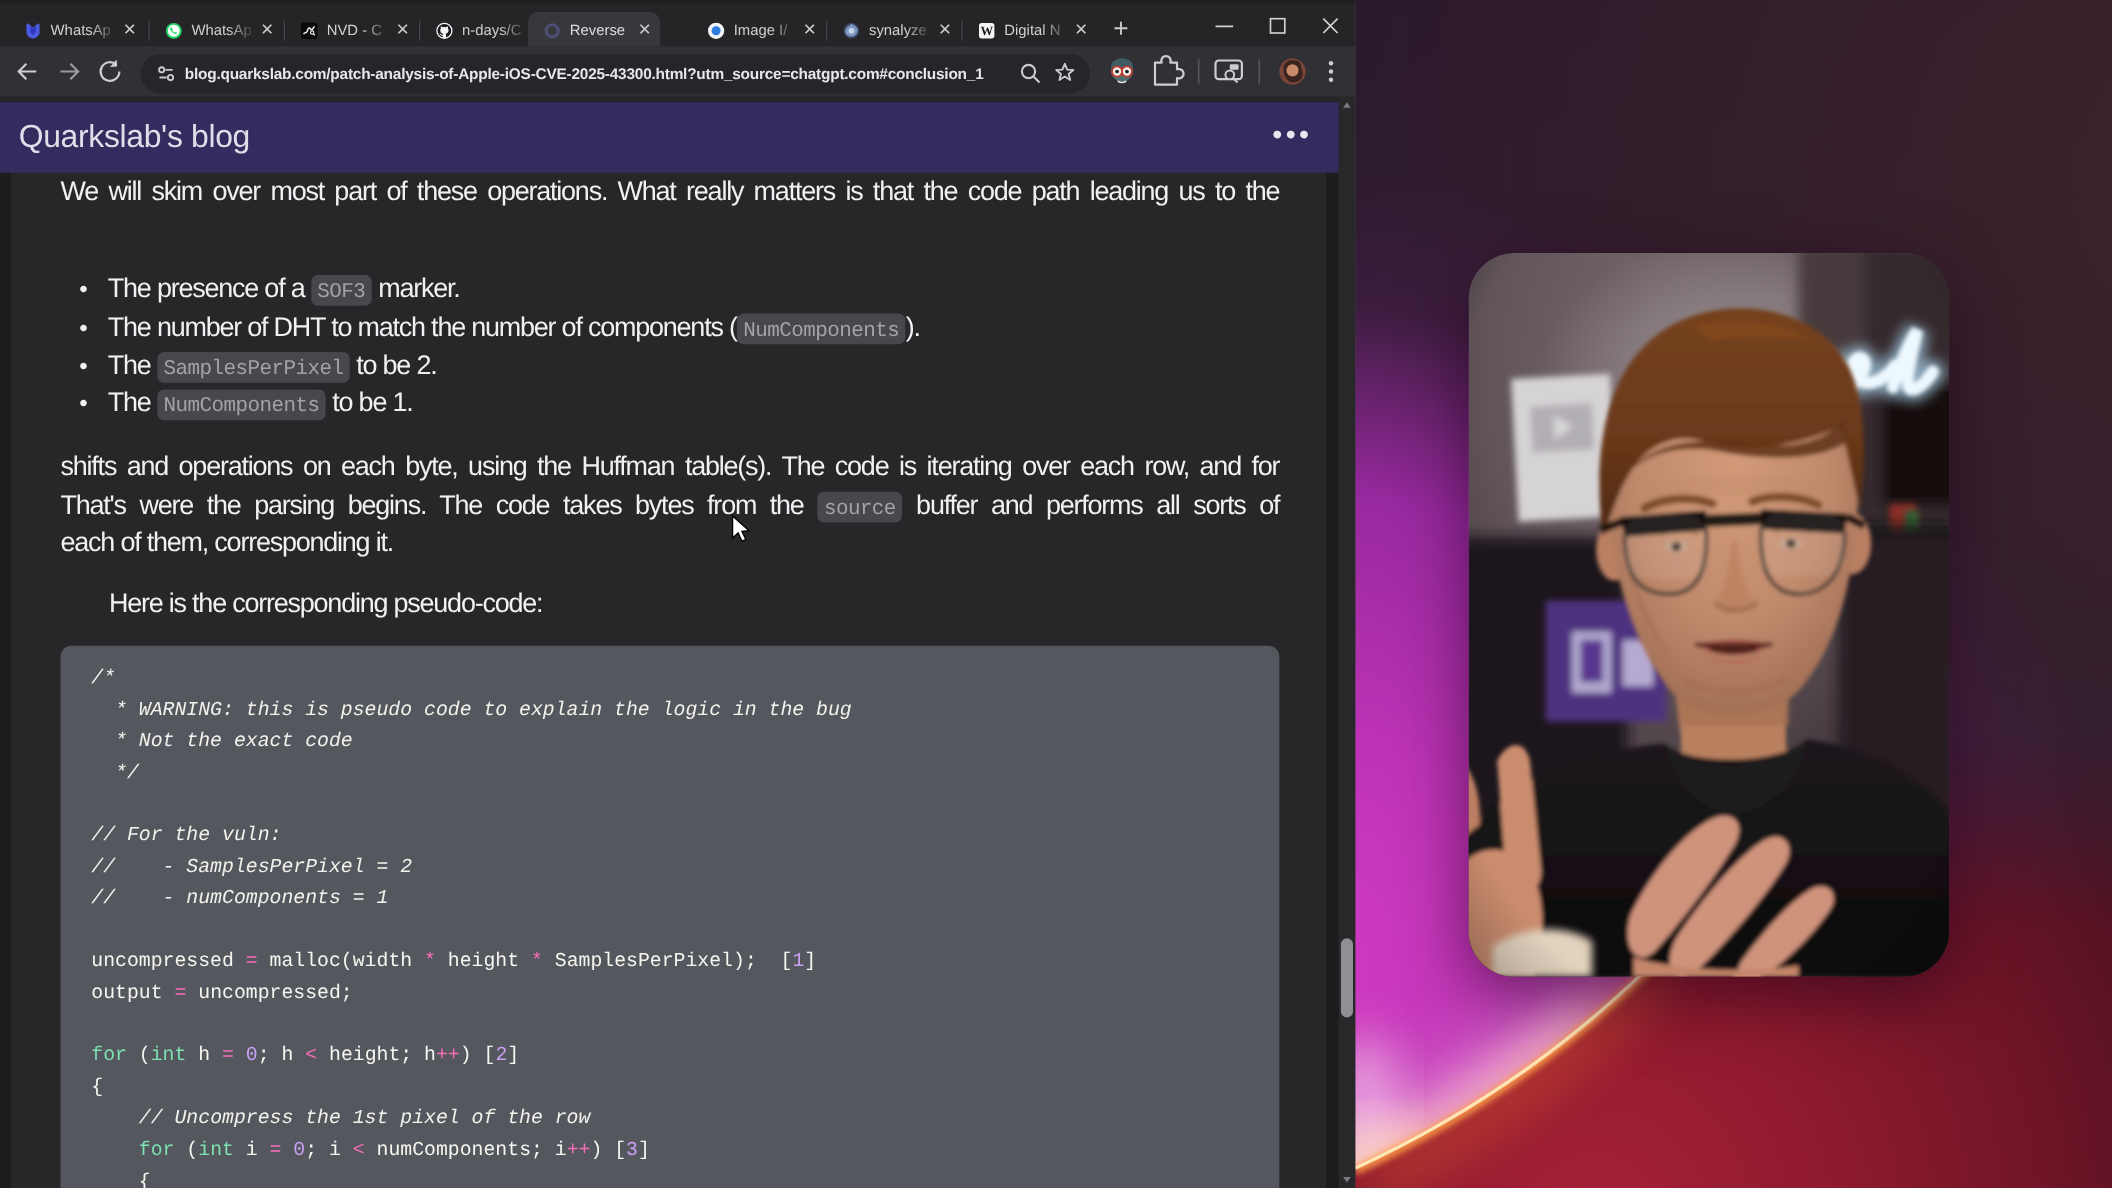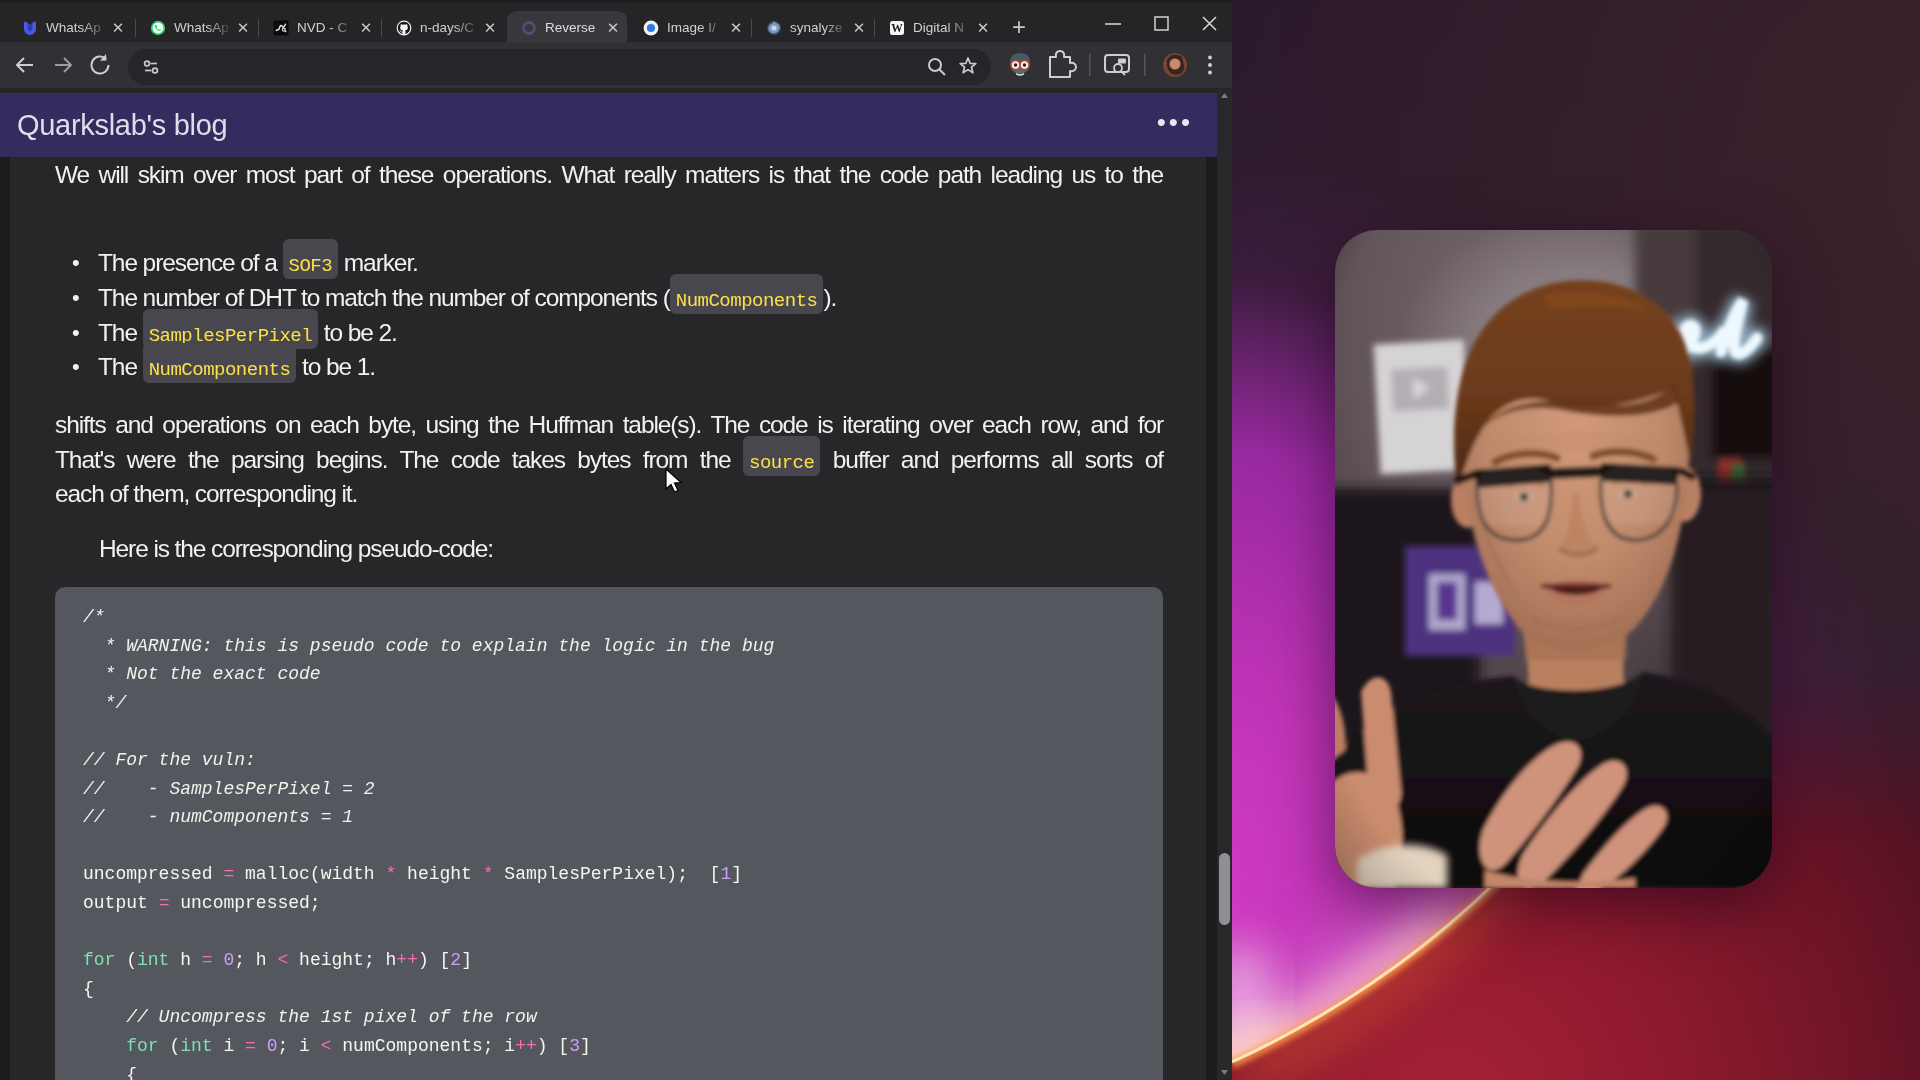--- a/index.html
+++ b/index.html
@@ -47,21 +47,21 @@
   .rightgut { position:absolute; left:1206px; top:69px; width:11px; height:923px; background:#1c1c1e; }
 
   
   #scroll { position:absolute; left:1217px; top:0; width:15px; height:992px; background:#28282b; }
   #scroll .thumb { position:absolute; left:2px; top:765px; width:11px; height:72px; background:#8f9094; border-radius:6px; }
 
   
   .para { position:absolute; left:55px; width:1108px; color:#f1f1f3; font-size:24.5px; letter-spacing:-1.1px; line-height:34.6px; }
   .jline { text-align:justify; height:34.6px; }
   .jline::after { content:""; display:inline-block; width:100%; }
-  code.ic { font-family:"Liberation Mono", monospace; font-size:19px; letter-spacing:-0.5px; color:#fde047; background:#47474d; border-radius:6px; padding:16px 6px 2px; }
+  code.ic { font-family:"Liberation Mono", monospace; font-size:19px; letter-spacing:-0.5px; color:#a3a3a3; background:#47474d; border-radius:6px; padding:4px 6px 2px; }
   ul.blist { position:absolute; left:70px; width:1088px; color:#f1f1f3; font-size:24.5px; letter-spacing:-1.1px; list-style:none; }
   ul.blist li { height:34.8px; line-height:34.8px; position:relative; padding-left:28px; }
   ul.blist li::before { content:"•"; position:absolute; left:2px; top:0; font-size:22px; }
 
   
   #codeblock { position:absolute; left:55px; top:499px; width:1108px; height:500px; background:#54575d; border-radius:10px 10px 0 0; overflow:hidden; }
   #codeblock pre { font-family:"Liberation Mono", monospace; font-size:18px; line-height:28.6px; color:#f6f6f0; margin:16px 0 0 28px; }
   .cm { font-style:italic; color:#f2f2ec; }
   .kw { color:#7ce0b0; font-weight:normal; }
   .op { color:#f56eb8; }
@@ -160,21 +160,21 @@
     <div class="tabsep" style="left:381px;"></div>
     <div class="tab" style="left:382px; width:122px;">
       <svg class="favi" viewBox="0 0 16 16">
           <circle cx="8" cy="8" r="7.4" fill="#f4f4f4"></circle>
           <path d="M8 1.8 C4.6 1.8 1.8 4.6 1.8 8 C1.8 10.8 3.6 13.1 6.1 13.9 C6.4 14 6.5 13.8 6.5 13.6 L6.5 12.4 C4.8 12.8 4.4 11.6 4.4 11.6 C4.1 10.9 3.7 10.7 3.7 10.7 C3.1 10.3 3.7 10.3 3.7 10.3 C4.4 10.3 4.7 11 4.7 11 C5.3 12 6.3 11.7 6.6 11.5 C6.6 11.1 6.8 10.8 7 10.6 C5.6 10.4 4.2 9.9 4.2 7.5 C4.2 6.8 4.4 6.3 4.8 5.8 C4.7 5.7 4.5 5 4.9 4.2 C4.9 4.2 5.4 4 6.5 4.8 C7 4.6 7.5 4.6 8 4.6 C8.5 4.6 9 4.6 9.5 4.8 C10.6 4 11.1 4.2 11.1 4.2 C11.5 5 11.3 5.7 11.2 5.8 C11.6 6.3 11.8 6.8 11.8 7.5 C11.8 9.9 10.4 10.4 9 10.6 C9.2 10.8 9.5 11.2 9.5 11.8 L9.5 13.6 C9.5 13.8 9.6 14 9.9 13.9 C12.4 13.1 14.2 10.8 14.2 8 C14.2 4.6 11.4 1.8 8 1.8 Z" fill="#15191d"></path>
         </svg>
       <span class="lbl">n-days/C</span>
         <span class="fade"></span>
         <span class="cx">✕</span>
     </div>
-    <div class="tab active" style="left:507px; width:120px;">
+    <div class="tab active" style="left:480px; width:120px;">
       <svg class="favi" viewBox="0 0 16 16">
           <circle cx="8" cy="8" r="5.5" fill="none" stroke="#4e4d74" stroke-width="2.8"></circle>
         </svg>
       <span class="lbl">Reverse</span>
         <span class="cx">✕</span>
     </div>
     <div class="tab" style="left:629px; width:121px;">
       <svg class="favi" viewBox="0 0 16 16">
           <circle cx="8" cy="8" r="7.4" fill="#f2f3f5"></circle>
           <circle cx="8" cy="8" r="4.1" fill="#2f7de1"></circle>
@@ -224,20 +224,21 @@
       <path d="M106 17 A 8.5 8.5 0 1 0 108.5 23" stroke="#cdced1" stroke-width="2" fill="none"></path>
       <path d="M106 12 L106.5 18.5 L100 18.8 Z" fill="#cdced1"></path>
     </svg>
     <div id="urlpill">
       <svg width="22" height="22" viewBox="0 0 22 22" style="position:absolute;left:12px;top:7px;">
         <circle cx="7" cy="7.5" r="2.4" fill="none" stroke="#c9cacd" stroke-width="1.7"></circle>
         <path d="M10.5 7.5 L17 7.5" stroke="#c9cacd" stroke-width="1.7"></path>
         <circle cx="15" cy="14.5" r="2.4" fill="none" stroke="#c9cacd" stroke-width="1.7"></circle>
         <path d="M5 14.5 L11.5 14.5" stroke="#c9cacd" stroke-width="1.7"></path>
       </svg>
+      <div id="urltext">blog.quarkslab.com/patch-analysis-of-Apple-iOS-CVE-2025-43300.html?utm_source=chatgpt.com#conclusion_1</div>
       <svg width="60" height="36" viewBox="0 0 60 36" style="position:absolute;right:8px;top:0;">
         <circle cx="12" cy="16" r="6" fill="none" stroke="#c9cacd" stroke-width="2"></circle>
         <path d="M16.5 20.5 L22 26" stroke="#c9cacd" stroke-width="2"></path>
         <path d="M45 9 L47.2 14.3 L52.8 14.6 L48.5 18.2 L49.9 23.7 L45 20.6 L40.1 23.7 L41.5 18.2 L37.2 14.6 L42.8 14.3 Z" fill="none" stroke="#c9cacd" stroke-width="1.7" stroke-linejoin="round"></path>
       </svg>
     </div>
     <svg width="240" height="46" viewBox="0 0 240 46" style="position:absolute;left:992px;top:0;">
 
       <circle cx="28" cy="22" r="10" fill="#4e6e72"></circle>
       <path d="M18 18 A 10 7 0 0 1 38 18 L38 22 L18 22 Z" fill="#3f5d62"></path>

